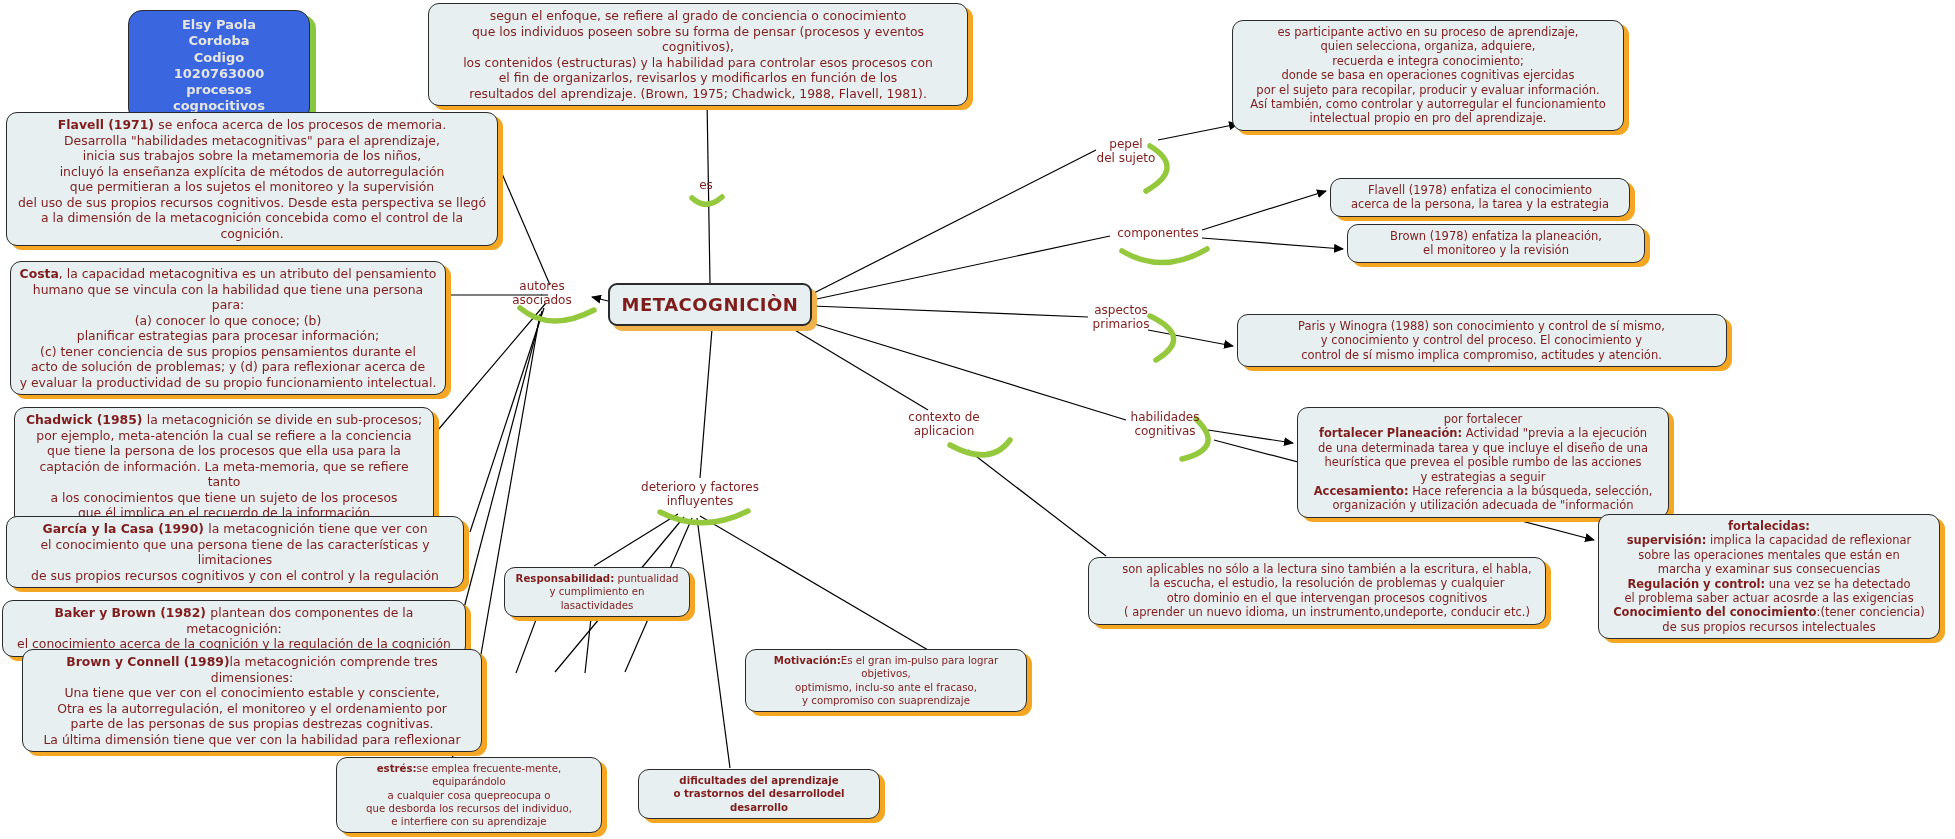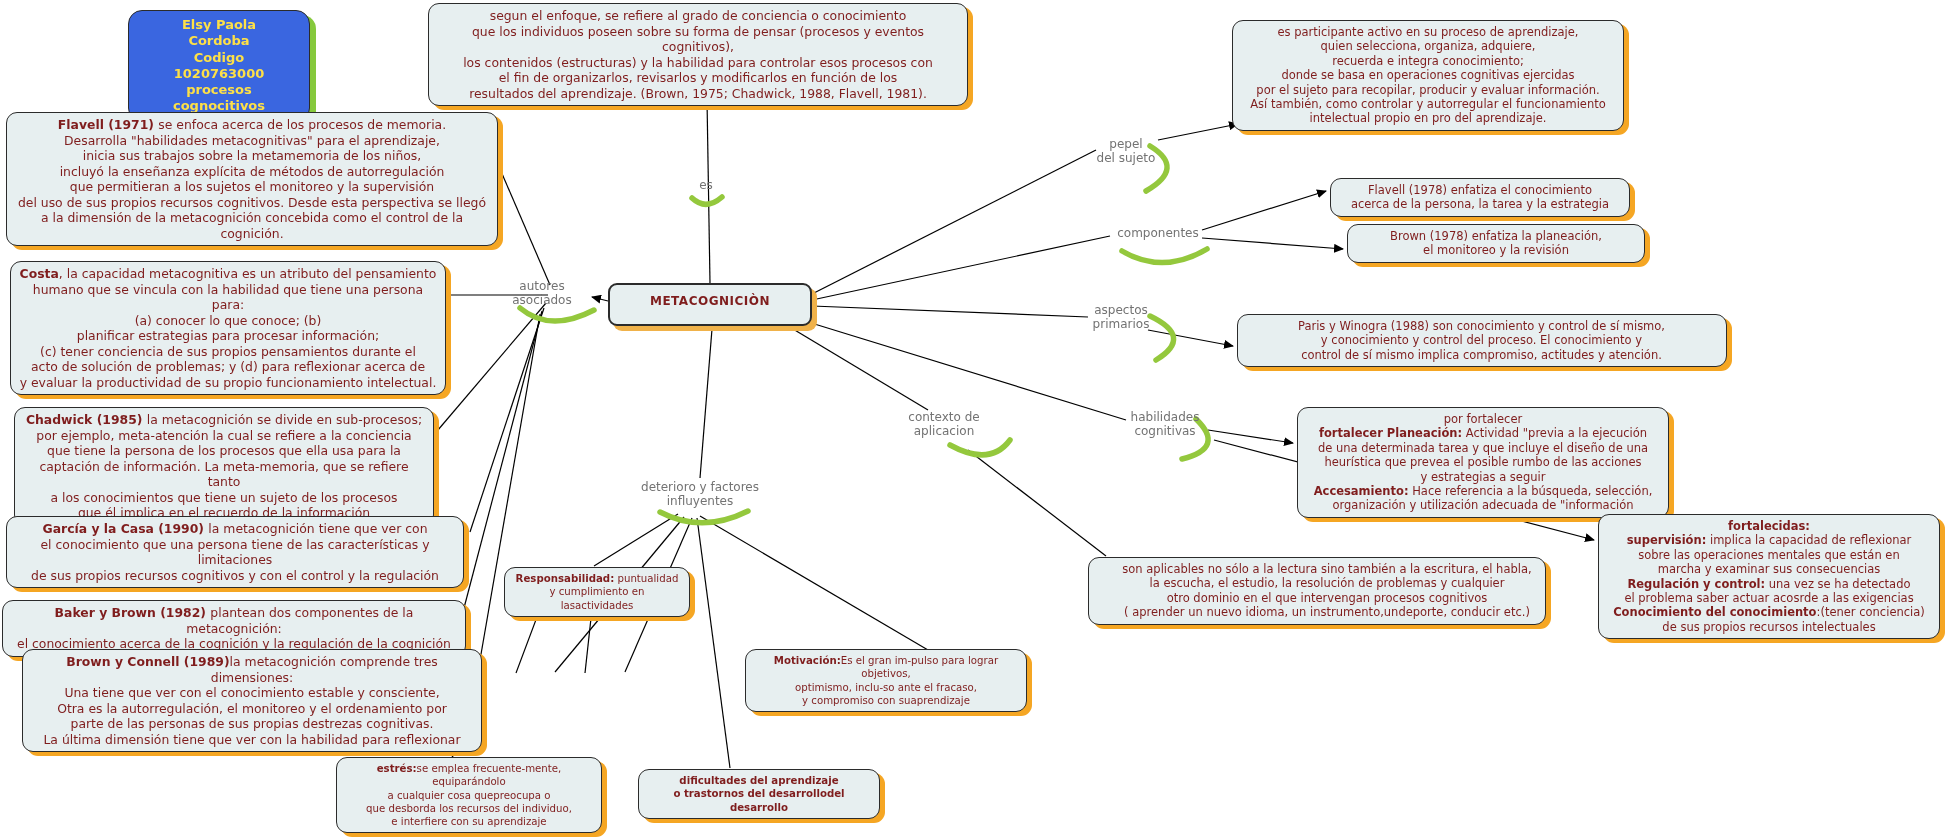--- a/index.html
+++ b/index.html
@@ -12,29 +12,29 @@
     position:absolute;z-index:2;box-sizing:border-box;
     background:#e7eff0;border:1.4px solid #2b2b2b;border-radius:11px;
     box-shadow:5px 4px 0 #f5a623;
     color:#7f1d1d;text-align:center;white-space:pre-line;
     padding:4px 8px;font-size:12.4px;line-height:1.25;
   }
   .node b{font-weight:bold;}
   .node.sm{font-size:11.5px;}
   .node.xs{font-size:10.2px;line-height:1.3;}
   .node.blue{
-    background:#3a66e0;color:#fde047;font-weight:bold;font-size:13px;
+    background:#3a66e0;color:#e5e5e5;font-weight:bold;font-size:13px;
     box-shadow:6px 5px 0 #86c93c;border-radius:14px;padding:6px 24px;
   }
   .node.title{
-    font-size:12px;font-weight:bold;border-width:2.2px;border-radius:9px;
+    font-size:18px;font-weight:bold;border-width:2.2px;border-radius:9px;
     padding:9px 6px 6px 6px;letter-spacing:.5px;box-shadow:5px 5px 0 #f0b24a;
   }
   .lbl{
-    position:absolute;z-index:3;color:#737373;font-size:12px;line-height:1.2;
+    position:absolute;z-index:3;color:#7f1d1d;font-size:12px;line-height:1.2;
     text-align:center;white-space:pre-line;background:transparent;
   }
 </style>
 </head>
 <body>
 
 <div id="map">
 
   <svg id="wires" viewBox="0 0 1955 839" xmlns="http://www.w3.org/2000/svg">
     <defs>

